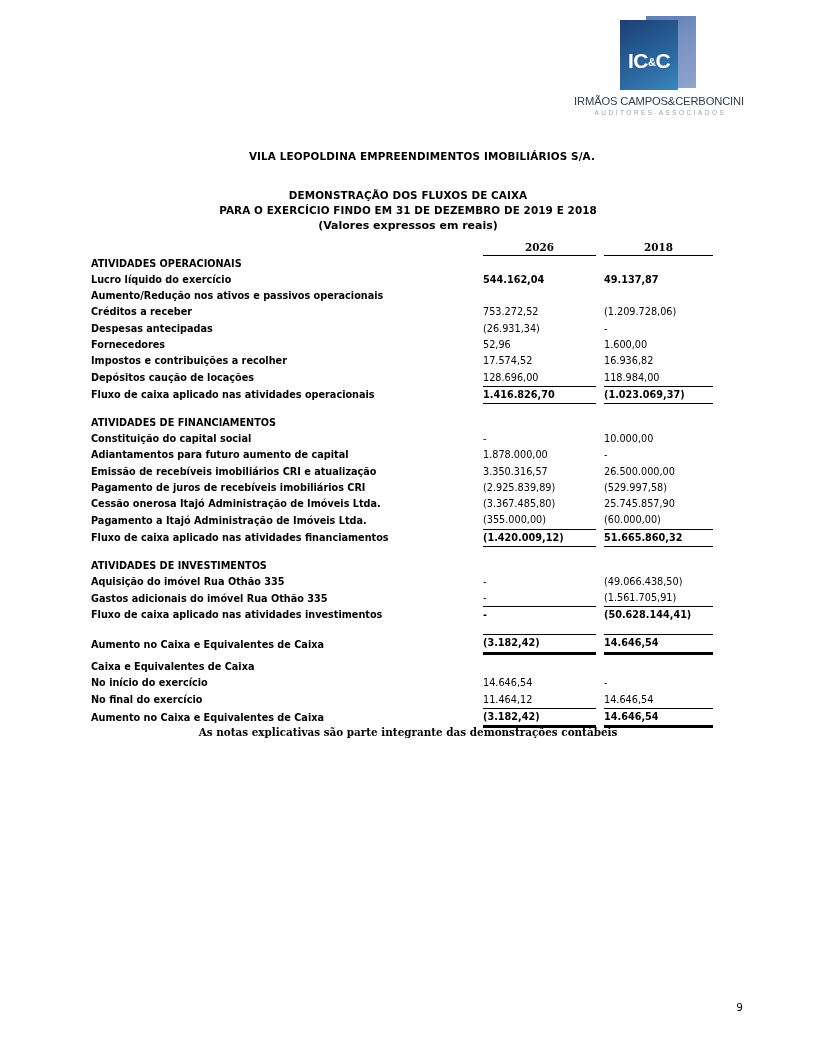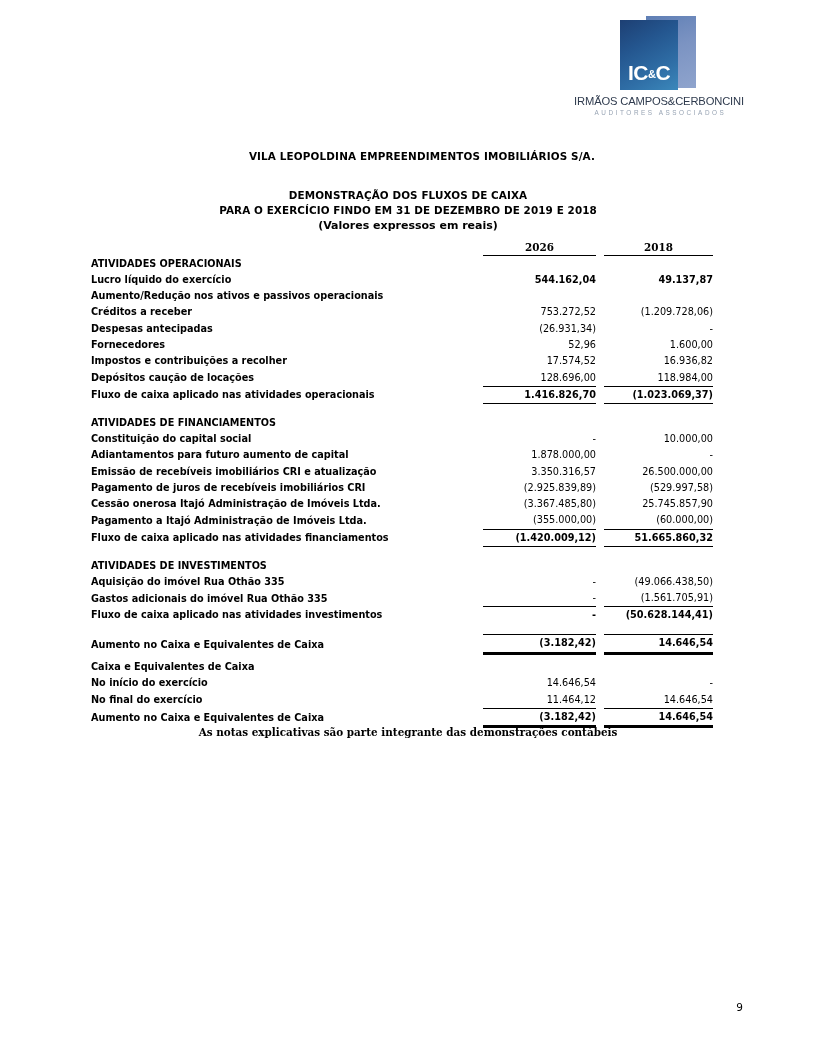--- a/index.html
+++ b/index.html
@@ -51,21 +51,21 @@
     align-items: flex-end;
     justify-content: center;
   }
   .logo-icc {
     color: #ffffff;
     font-family: "Liberation Sans", sans-serif;
     font-weight: 700;
     font-size: 21px;
     letter-spacing: -0.5px;
     line-height: 1;
-    padding-bottom: 7px;
+    padding-bottom: 19px;
     white-space: nowrap;
   }
   .logo-icc .amp {
     font-size: 11px;
     vertical-align: 2px;
   }
   .logo-name {
     font-family: "Liberation Sans", sans-serif;
     font-size: 11.2px;
     font-weight: 400;
@@ -149,21 +149,21 @@
   }
   .r-label.bold {
     font-weight: bold;
     font-size: 9.7px;
   }
   .r-val {
     font-family: "DejaVu Sans", sans-serif;
     font-size: 9.7px;
     font-weight: 400;
     line-height: 16.3px;
-    text-align: right;
+    text-align: left;
     white-space: nowrap;
     padding-right: 1px;
   }
   .r-val.bold { font-weight: bold; }
 
   
   .yr {
     font-family: "DejaVu Serif", "Liberation Serif", serif;
     font-weight: bold;
     font-size: 10.4px;

